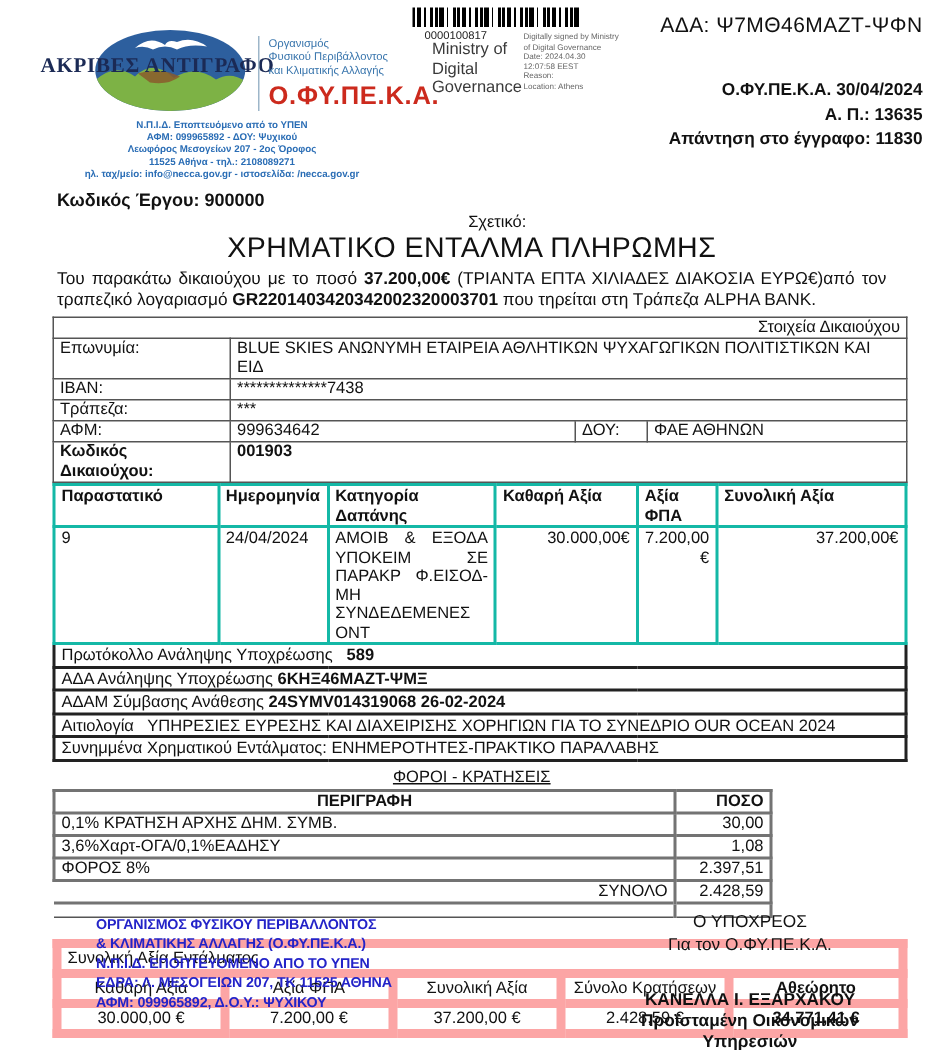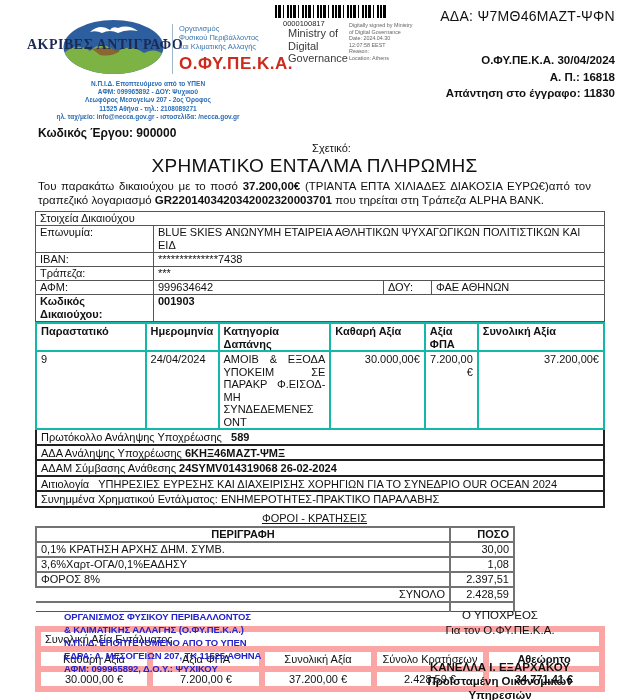--- a/index.html
+++ b/index.html
@@ -31,21 +31,21 @@
   .serial { text-align:center; padding-left:80px; font-size:11px; margin-top:5px; }
   .sxetiko { text-align:center; padding-left:34px; font-size:11px; margin-top:2px; }
   .title { text-align:center; font-size:19px; margin-top:1px; letter-spacing:.3px; }
   .intro { margin:3px 38px 0 38px; font-size:11.5px; line-height:13.5px; text-align:justify; }
 
   table { border-collapse:collapse; font-size:11px; }
   td,th { padding:0 4px; vertical-align:top; font-weight:400; text-align:left; }
 
   .t-ben { width:570px; margin:4px 0 0 35px; }
   .t-ben td { border:1px solid #555; height:14px; line-height:13px; }
-  .t-ben .cap { text-align:left; }
+  .t-ben .cap { text-align:right; }
   .t-ben .lbl { width:72px; }
   .bold { font-weight:700; }
 
   .t-inv { width:570px; margin:0 0 0 35px; }
   .t-inv td { border:2px solid #14b8a6; line-height:12.5px; padding-top:1px; }
   .t-inv .hd { font-weight:700; }
   .t-inv .num { text-align:right; }
   .t-inv .cat { text-align:justify; }
   .t-inv .full { border:2px solid #222; }
   .c1{width:110px}.c2{width:73px}.c3{width:112px}.c4{width:95px}.c5{width:53px}.c6{width:127px}
@@ -125,21 +125,21 @@
       <div>Date: 2024.04.30</div>
       <div>12:07:58 EEST</div>
       <div>Reason:</div>
       <div>Location: Athens</div>
     </div>
 
     <div class="ada">ΑΔΑ: Ψ7ΜΘ46ΜΑΖΤ-ΨΦΝ</div>
 
     <div class="refs">
       <div>Ο.ΦΥ.ΠΕ.Κ.Α. 30/04/2024</div>
-      <div>Α. Π.: 16818</div>
+      <div>Α. Π.: 13635</div>
       <div>Απάντηση στο έγγραφο: 11830</div>
     </div>
   </div>
 
   <div class="body">
 
     <div class="proj">
       <span>Κωδικός Έργου:</span>
       <span>900000</span>
     </div>

